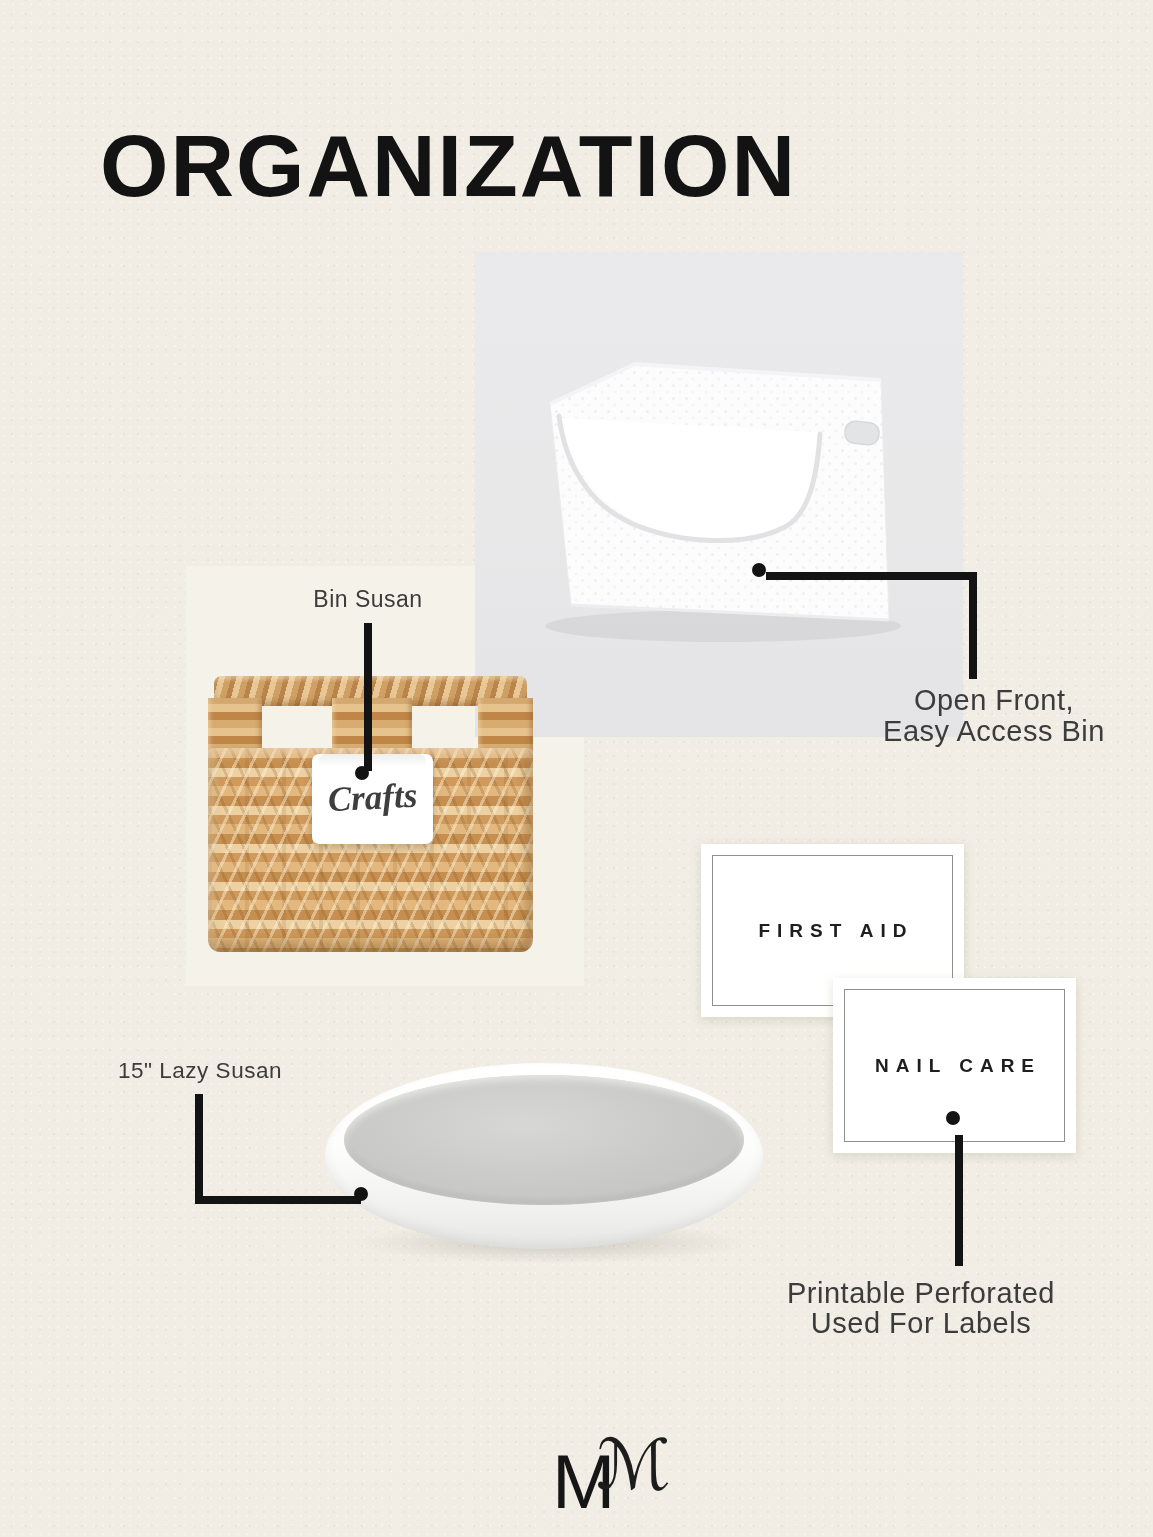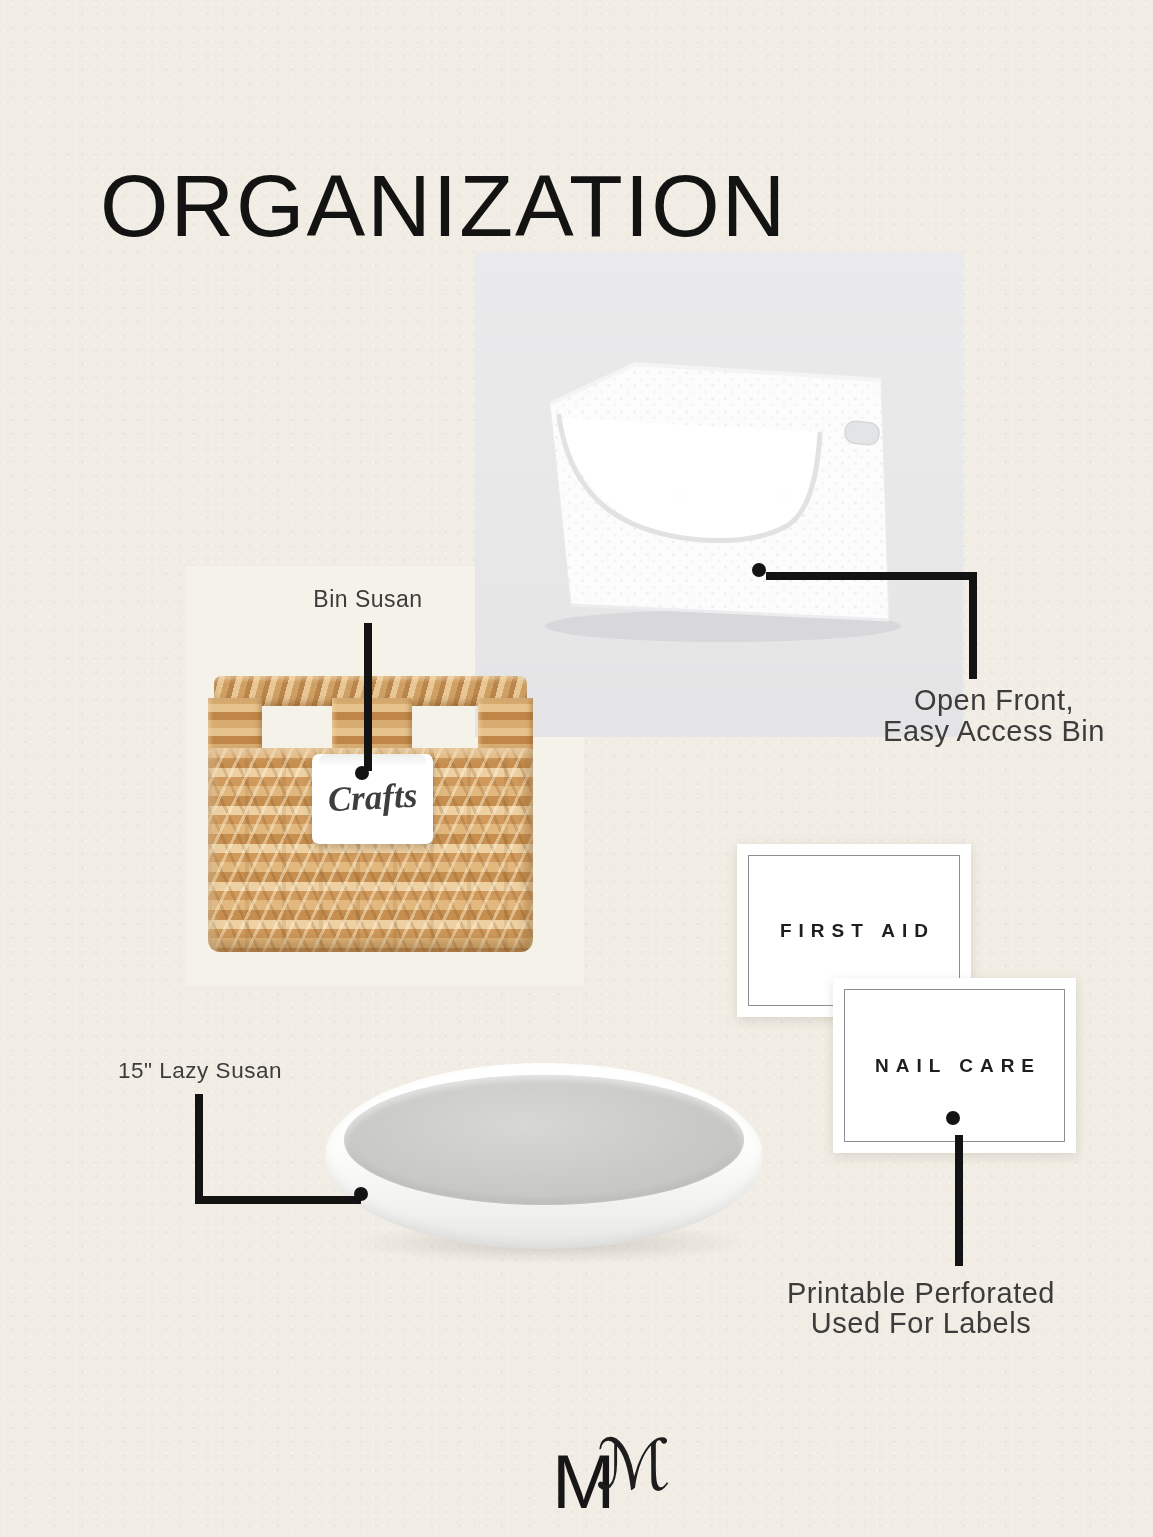--- a/index.html
+++ b/index.html
@@ -18,21 +18,21 @@
   .abs { position:absolute; }
 
   
   .title-top {
     left:0; top:64px; width:1153px; text-align:center;
     font-size:55px; font-weight:400; letter-spacing:10px;
     color:#1e1e1e;
   }
   .title-main {
     left:100px; top:120px; font-size:88px; line-height:1.05;
-    font-weight:normal; letter-spacing:2px; color:#131313;margin-top:40px;
+    font-weight:bold; letter-spacing:2px; color:#131313;
   }
 
   
   .cline { background:#131313; z-index:40; }
   .ring {
     width:12px; height:12px; border:7px solid #131313; border-radius:50%;
     background:transparent; z-index:45;
   }
   .callout-text {
     color:#3c3c3c; text-align:center; z-index:40;
@@ -84,21 +84,21 @@
     background:linear-gradient(180deg,#eeeeee,#ffffff); border-radius:7px 7px 0 0;
   }
   .clip-text {
     margin-top:24px; text-align:center; transform:rotate(-3deg);
     font-family:"Liberation Serif", serif; font-style:italic; font-weight:bold;
     font-size:35px; color:#3e3e3e;
   }
 
   
   .card { background:#ffffff; box-shadow:0 3px 10px rgba(120,108,84,.20); }
-  .card-first  { left:737px; top:844px;  width:234px; height:173px; z-index:12;padding-left:47px; }
+  .card-first  { left:701px; top:844px;  width:263px; height:173px; z-index:12;padding-left:47px; }
   .card-second { left:833px; top:978px;  width:243px; height:175px; z-index:14; }
   .card-inner {
     position:absolute; left:11px; right:11px; top:11px; bottom:11px;
     border:1.5px solid #8f8f8f;
     display:flex; align-items:center; justify-content:center;
   }
   .card-text {
     font-size:19px; font-weight:bold; letter-spacing:7px; padding-left:7px;
     color:#1e1e1e; white-space:nowrap;
   }

